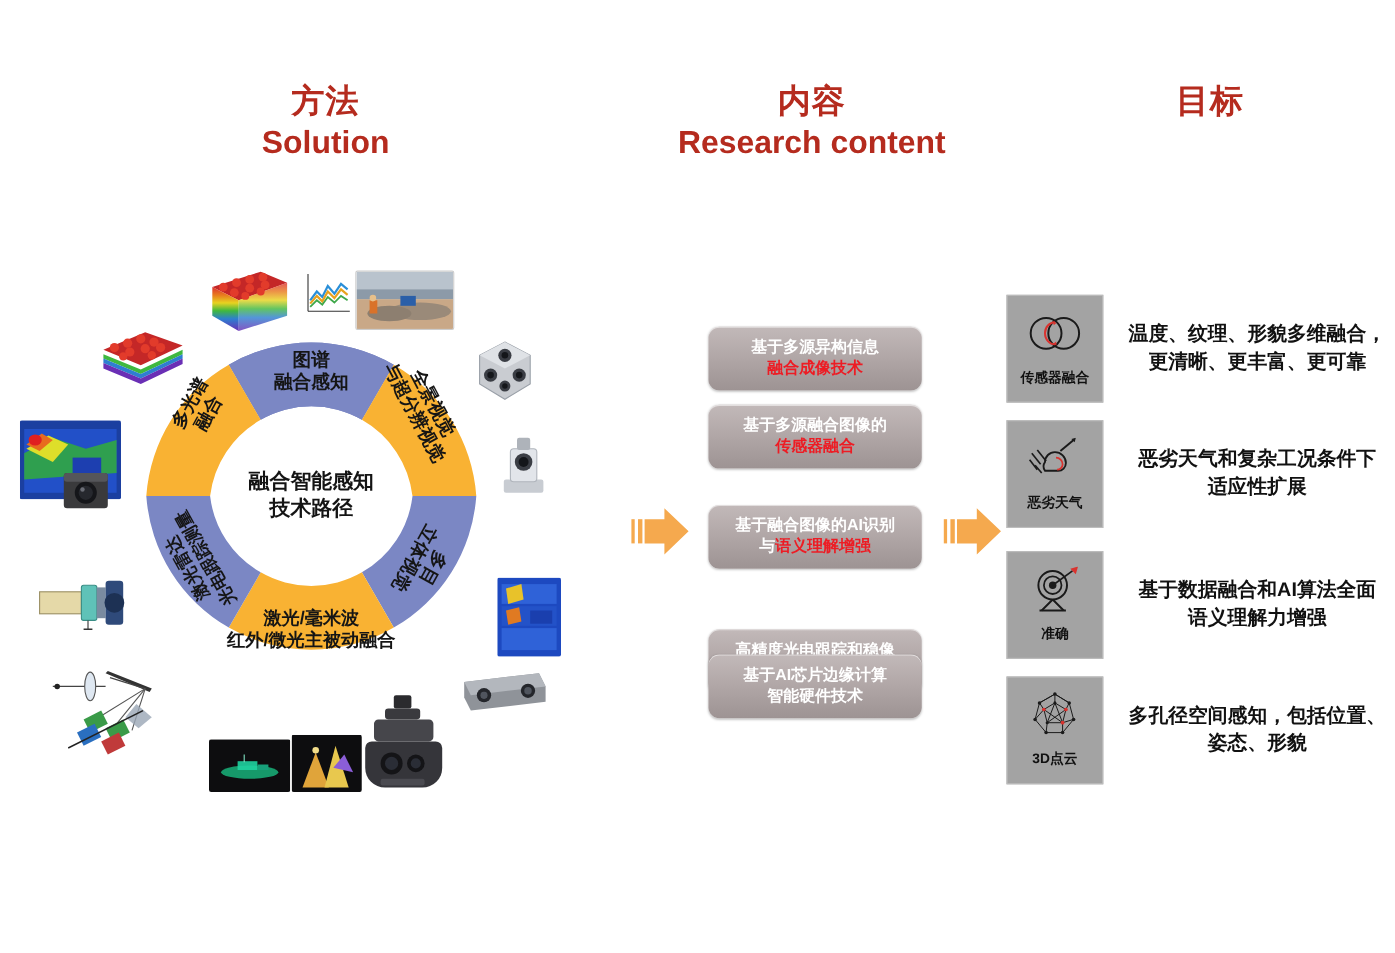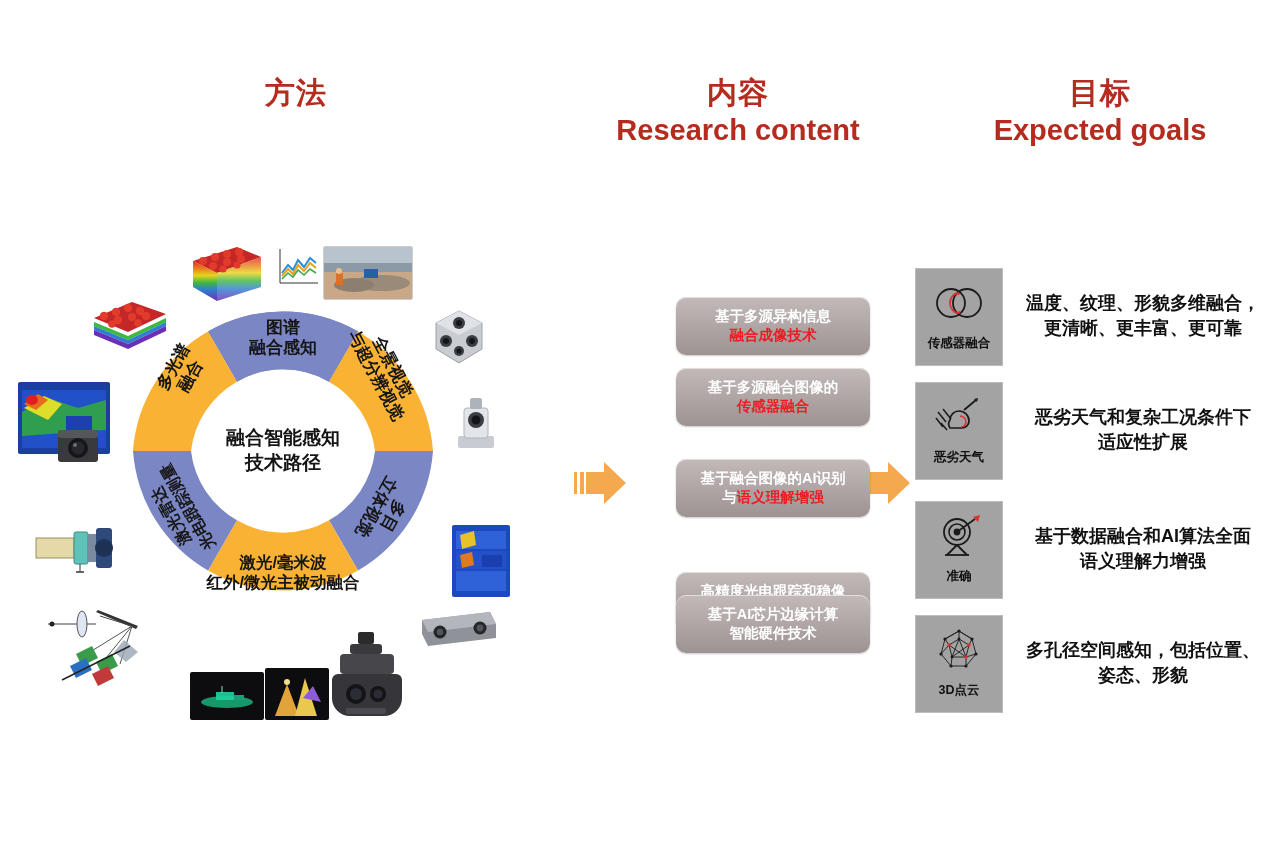--- a/index.html
+++ b/index.html
@@ -44,21 +44,21 @@
   
   .arrow{position:absolute;}
 
   
   .pill{
     position:absolute;left:644px;width:194px;height:58px;
     border-radius:10px;
     background:linear-gradient(180deg,#c2b9b9 0%,#b2a8a8 45%,#9d9393 100%);
     box-shadow:inset 0 1px 0 rgba(255,255,255,.55), 0 1px 2px rgba(0,0,0,.22);
     display:flex;align-items:center;justify-content:center;
-    text-align:center;line-height:1.28;font-weight:bold;font-size:14.5px;color:#ffffff;margin-left:32px;
+    text-align:center;line-height:1.28;font-weight:bold;font-size:14.5px;color:#ffffff;
   }
   .pill .hl{color:#ED1C24;}
   #pill-1{top:297px;}
   #pill-2{top:368px;justify-content:center;}
   #pill-3{top:459px;}
   #pill-4{top:572px;}
   #pill-5{top:595px;}
 
   
   .goal-row{position:absolute;left:915px;width:345px;height:96px;}
@@ -74,28 +74,28 @@
   #goal-3{top:501px;}
   #goal-4{top:615px;}
 </style>
 </head>
 <body>
 
 <div class="stage">
 
   <div class="col-head" id="head-solution">
     <span class="cn">方法</span>
+    <span class="en">Solution</span>
   </div>
   <div class="col-head" id="head-content">
     <span class="cn">内容</span>
     <span class="en">Research content</span>
   </div>
   <div class="col-head" id="head-goals">
     <span class="cn">目标</span>
-    <span class="en">Expected goals</span>
   </div>
 
   <div class="photo" style="left:185px;top:243px;width:78px;height:62px;">
     <svg width="78" height="62" viewBox="0 0 78 62">
       <defs>
         <linearGradient id="rbw" x1="0" y1="0" x2="0" y2="1">
           <stop offset="0%" stop-color="#d33"></stop>
             <stop offset="18%" stop-color="#e87b1e"></stop>
           <stop offset="36%" stop-color="#e8d320"></stop>
             <stop offset="54%" stop-color="#3fb83f"></stop>

